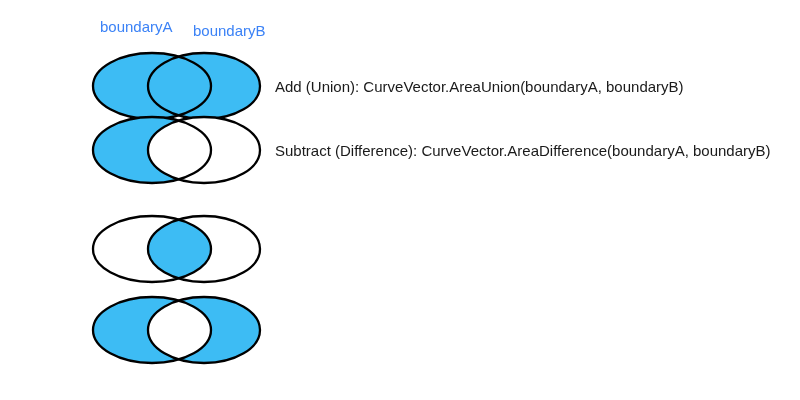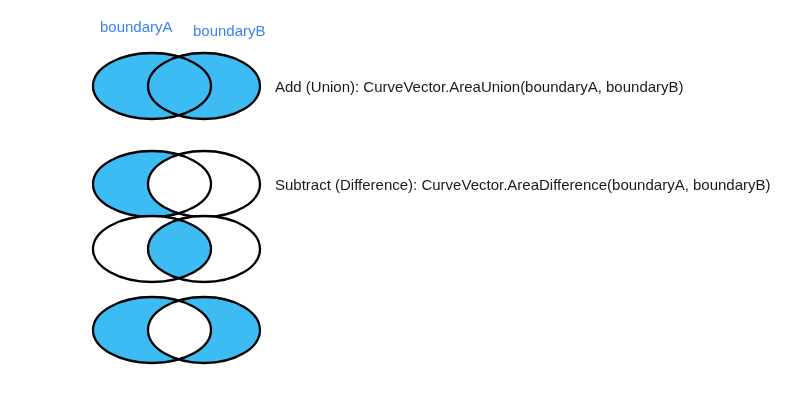--- a/index.html
+++ b/index.html
@@ -61,21 +61,21 @@
             </clipPath>
           </defs>
           <ellipse cx="64" cy="38" rx="59" ry="33" fill="#3dbcf4" stroke="none"></ellipse>
           <ellipse cx="116" cy="38" rx="56" ry="33" fill="#3dbcf4" stroke="none"></ellipse>
           <ellipse cx="116" cy="38" rx="56" ry="33" fill="#3dbcf4" stroke="none" clip-path="url(#lens-clip-0)"></ellipse>
           <ellipse cx="64" cy="38" rx="59" ry="33" fill="none" stroke="#000000" stroke-width="2.3"></ellipse>
           <ellipse cx="116" cy="38" rx="56" ry="33" fill="none" stroke="#000000" stroke-width="2.3"></ellipse>
         </svg>
         <span class="op-label">Add (Union): CurveVector.AreaUnion(boundaryA, boundaryB)</span>
       </div>
-      <div class="venn-row" style="top: 146px;">
+      <div class="venn-row" style="top: 112px;">
         <svg width="180" height="76" viewBox="0 0 180 76">
           <defs>
             <clipPath id="lens-clip-1">
               <ellipse cx="64" cy="38" rx="59" ry="33" fill="none" stroke="none"></ellipse>
             </clipPath>
           </defs>
           <ellipse cx="64" cy="38" rx="59" ry="33" fill="#3dbcf4" stroke="none"></ellipse>
           <ellipse cx="116" cy="38" rx="56" ry="33" fill="#ffffff" stroke="none"></ellipse>
           <ellipse cx="116" cy="38" rx="56" ry="33" fill="#ffffff" stroke="none" clip-path="url(#lens-clip-1)"></ellipse>
           <ellipse cx="64" cy="38" rx="59" ry="33" fill="none" stroke="#000000" stroke-width="2.3"></ellipse>

